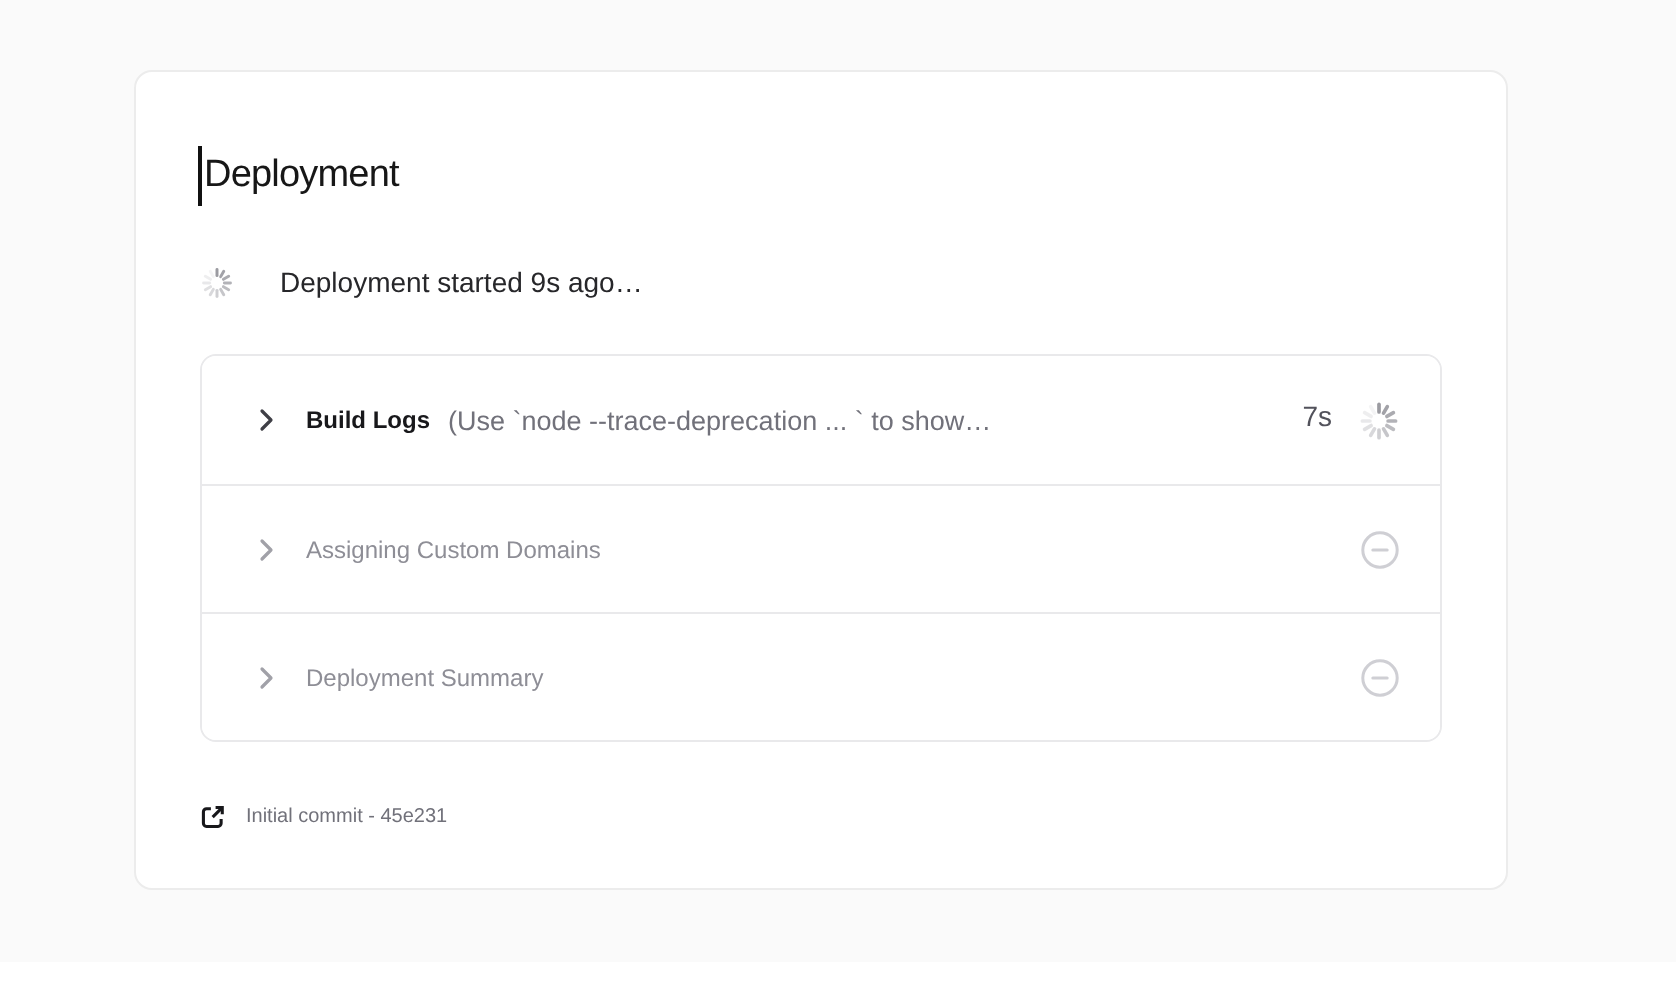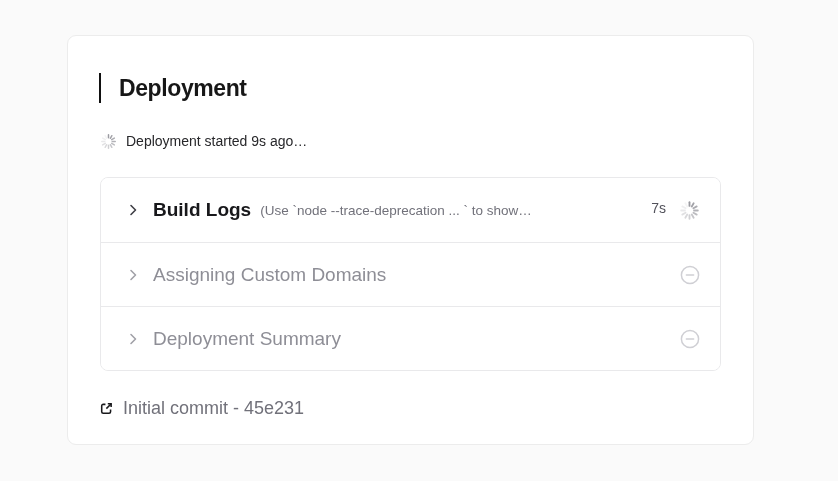--- a/index.html
+++ b/index.html
@@ -7,44 +7,44 @@
     --title:#171717; --text:#27272a; --label_strong:#18181b; --label_muted:#8e8e96;
     --detail:#71717a; --duration:#52525b; --chev_dark:#3f3f46; --chev_muted:#a1a1a8;
     --icon_muted:#cfcfd4; --spinner:#9b9ba1; --commit_icon:#18181b;
   }
   *{box-sizing:border-box;margin:0;padding:0}
   html,body{background:#ffffff}
   body{font-family:"Liberation Sans","DejaVu Sans",sans-serif;width:838px;height:502px;overflow:hidden;position:relative}
   .page-bg{position:absolute;left:0;top:0;width:838px;height:481px;background:var(--page_bg)}
   .card{position:absolute;left:67px;top:35px;width:687px;height:410px;background:var(--card_bg);
         border:1px solid var(--border);border-radius:9px;padding:37px 32px 0 32px}
-  h1.title{position:relative;font-size:23px;line-height:30px;font-weight:700;color:var(--title);
-           letter-spacing:-0.4px;padding-left:19px}
+  h1.title{position:relative;font-size:19px;line-height:30px;font-weight:400;color:var(--title);
+           letter-spacing:-0.4px;padding-left:2px}
   .caret{position:absolute;left:-1px;top:0;width:2px;height:30px;background:#111}
-  .status{display:flex;align-items:center;gap:9px;margin-top:28px;height:20px;
+  .status{display:flex;align-items:center;gap:23px;margin-top:28px;height:20px;
           font-size:14px;color:var(--text)}
   .rows{margin-top:26px;border:1px solid var(--row_border);border-radius:8px;background:var(--card_bg);overflow:hidden}
   .row{display:flex;align-items:center;height:64px;padding:0 20px 0 24px;background:var(--card_bg);cursor:pointer}
   .row + .row{border-top:1px solid var(--row_border)}
   .chev{display:inline-flex;flex:none;margin-right:12px}
   .chev.dark{color:var(--chev_dark)}
   .chev.muted{color:var(--chev_muted)}
-  .row-label{font-size:19px;white-space:nowrap}
+  .row-label{font-size:12px;white-space:nowrap}
   .row-label.strong{font-weight:700;color:var(--label_strong)}
   .row-label.muted{font-weight:400;color:var(--label_muted)}
   .row-detail{font-family:Liberation Sans, sans-serif;font-size:13.5px;
               color:var(--detail);margin-left:9px;white-space:nowrap;overflow:hidden;flex:1 1 auto;min-width:0}
   .row-right{margin-left:auto;display:flex;gap:13px;flex:none}
   .duration{font-size:14px;color:var(--duration)}
   .spinner{display:inline-flex;color:var(--spinner);animation:spin 1s steps(12) infinite}
   @keyframes spin{to{transform:rotate(360deg)}}
   .circle-minus{display:inline-flex;color:var(--icon_muted)}
   .commit{display:flex;align-items:center;gap:10px;margin-top:27px;height:20px;cursor:pointer}
   .commit-icon{display:inline-flex;color:var(--commit_icon)}
-  .commit-text{font-size:18px;color:var(--detail)}
+  .commit-text{font-size:10px;color:var(--detail)}
   svg{display:block}
 </style>
 </head>
 <body>
 
 <svg width="0" height="0" style="position:absolute" aria-hidden="true">
   <defs>
     <symbol id="i-spinner" viewBox="0 0 24 24">
       <g stroke="currentColor" stroke-width="2.1" stroke-linecap="round">
         <line x1="12" y1="2.5" x2="12" y2="6.8" opacity="1"></line>

